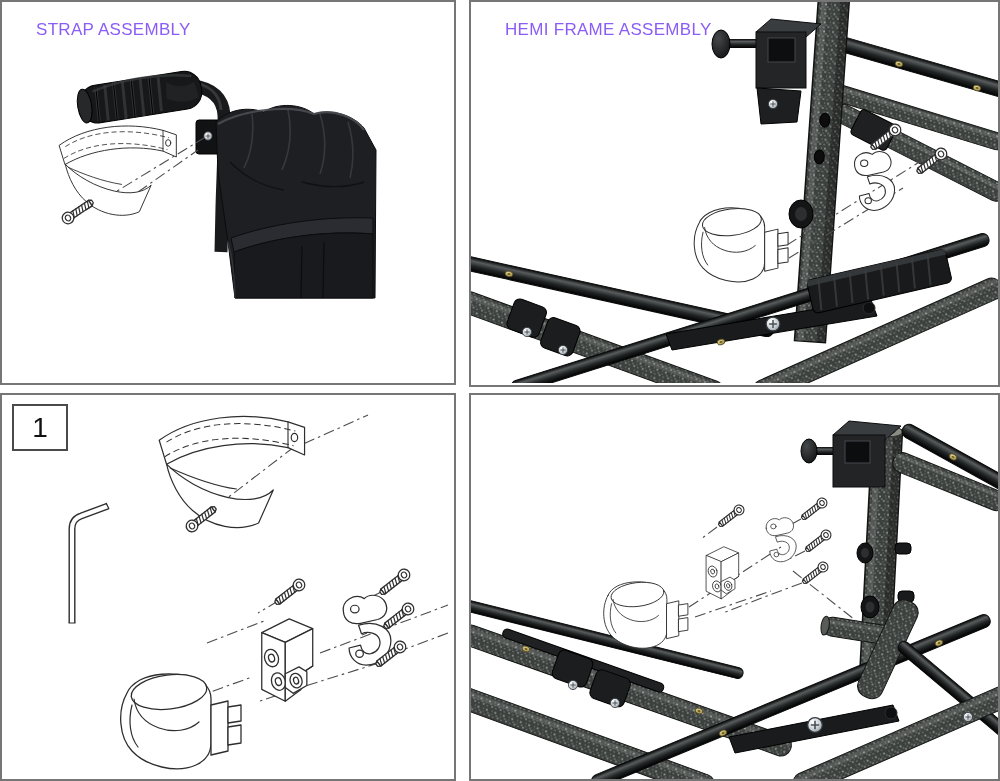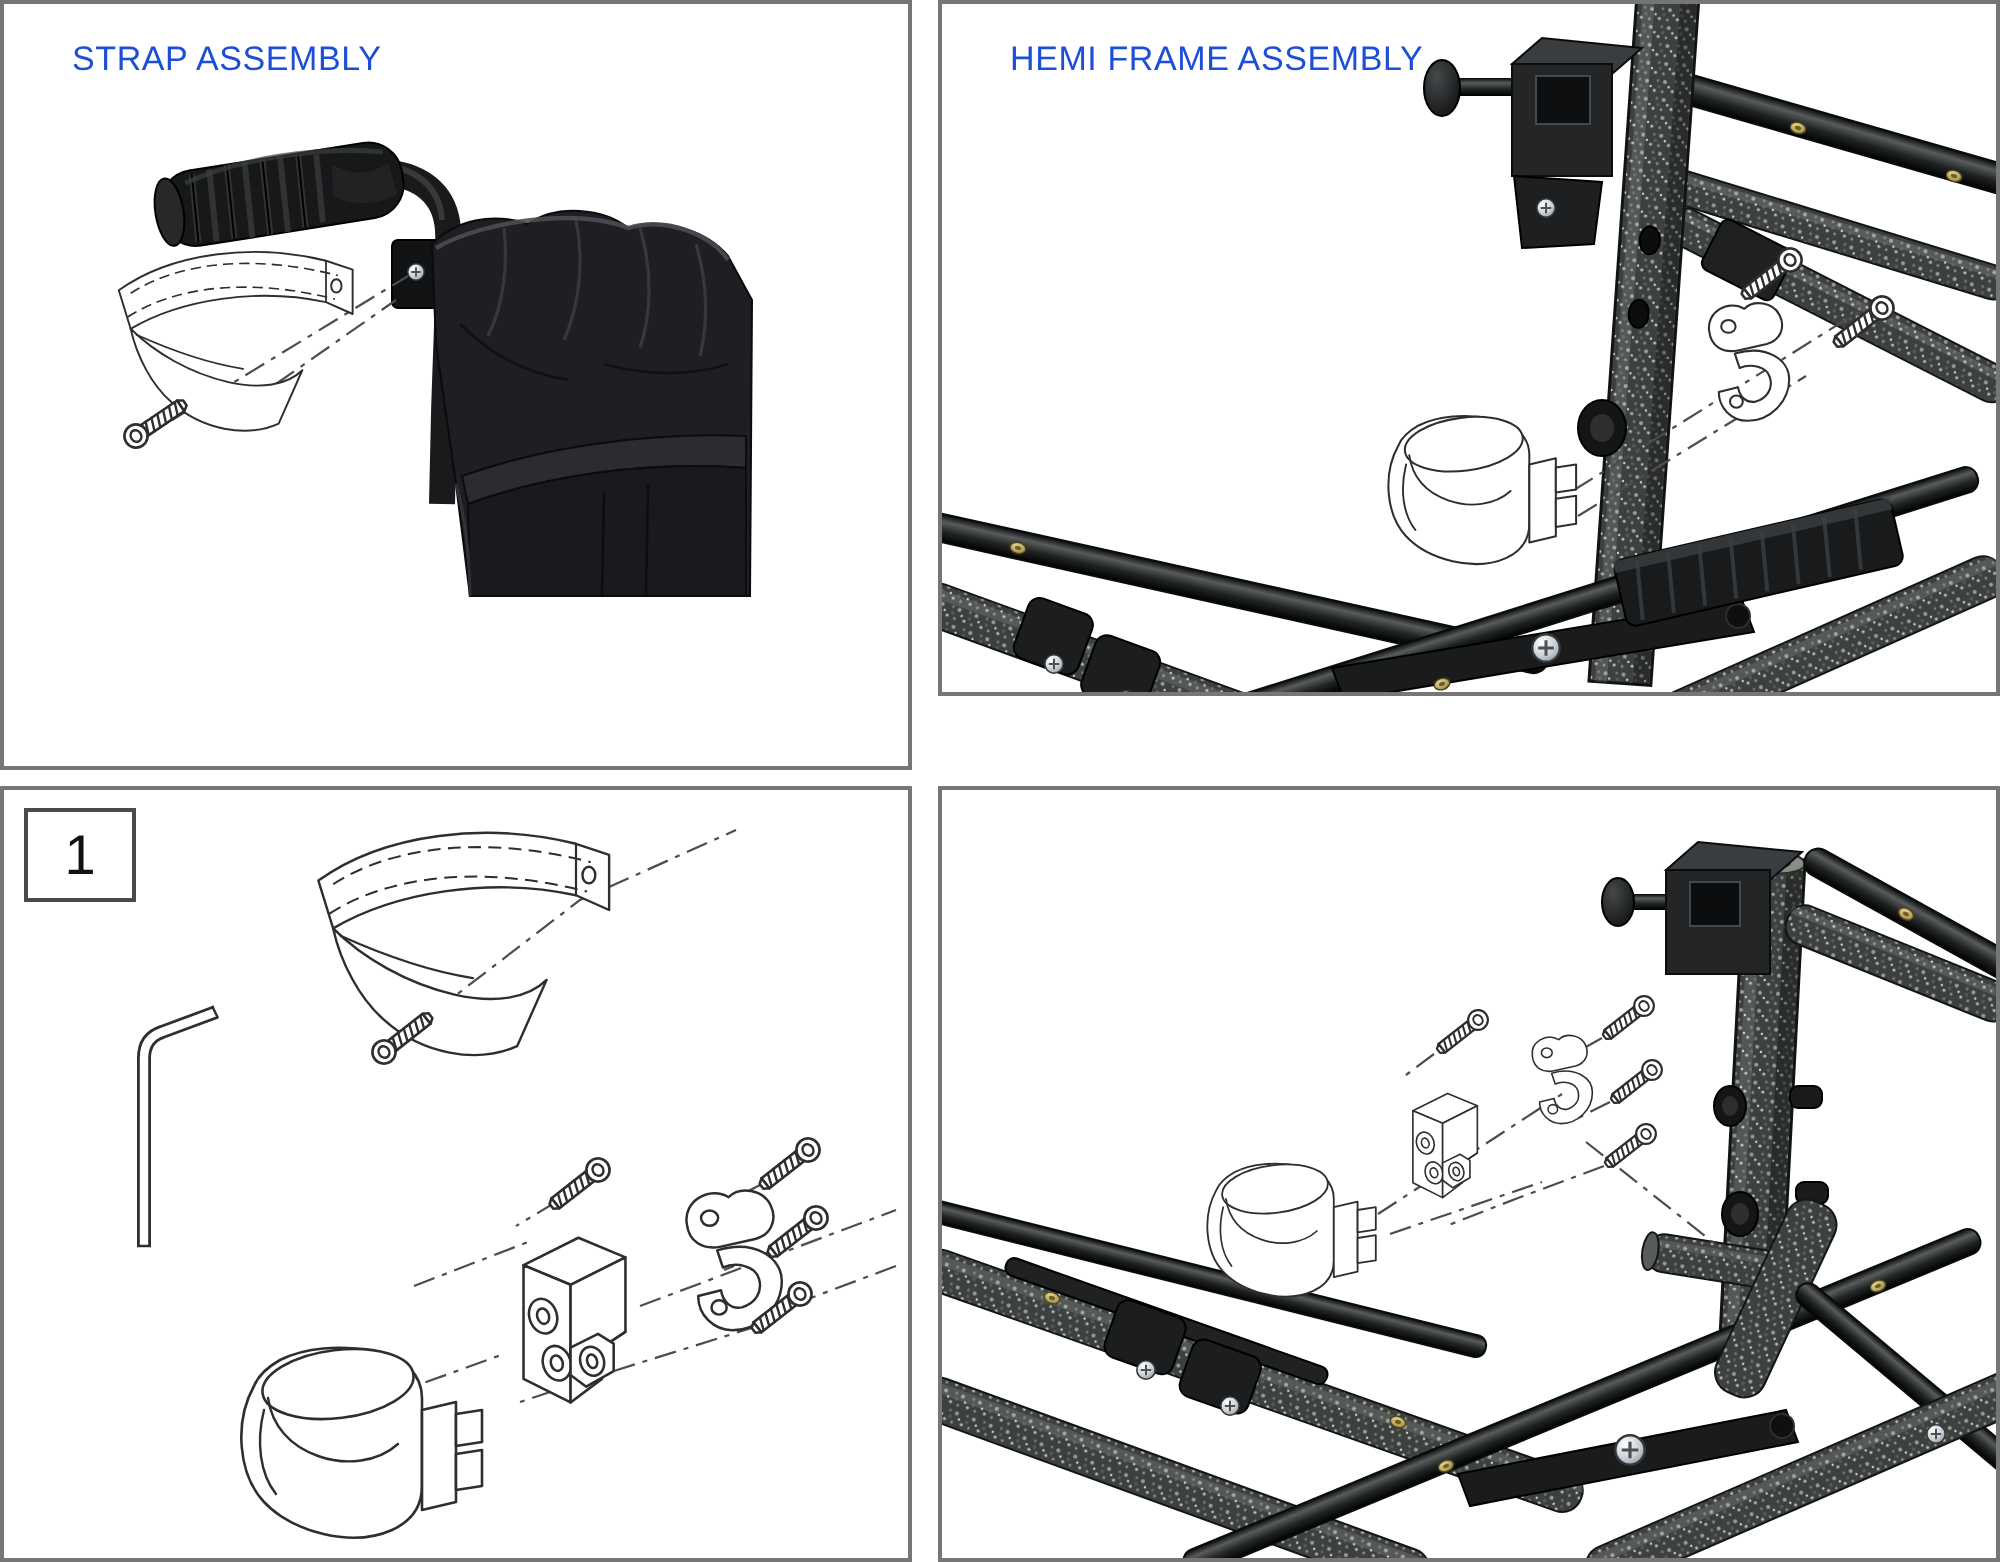--- a/index.html
+++ b/index.html
@@ -1,23 +1,23 @@
 <!DOCTYPE html>
 <html><head>
 <meta charset="utf-8">
 <style>
   html,body{margin:0;padding:0;background:#fff;}
   .page{position:relative;width:1000px;height:781px;background:#fff;
         font-family:"Liberation Sans",sans-serif;overflow:hidden;}
   .panel{position:absolute;background:#fff;border:2px solid #767676;box-sizing:border-box;overflow:hidden;}
   .panel svg{position:absolute;left:0;top:0;}
   .panel-title{position:absolute;left:34px;top:18px;font-size:17px;letter-spacing:.3px;
-               color:#1d4ed8;white-space:nowrap;z-index:5;}
+               color:#8b5cf6;white-space:nowrap;z-index:5;}
   #panel-tl{left:0;top:0;width:456px;height:385px;}
-  #panel-tr{left:469px;top:0;width:531px;height:348px;}
+  #panel-tr{left:469px;top:0;width:531px;height:387px;}
   #panel-bl{left:0;top:393px;width:456px;height:388px;}
   #panel-br{left:469px;top:393px;width:531px;height:388px;}
   .step-box{position:absolute;left:10px;top:9px;width:52px;height:43px;border:2.5px solid #4a4a4a;
             display:flex;align-items:center;justify-content:center;font-size:28px;color:#111;z-index:5;}
   .la{fill:#fff;stroke:#2e2e2e;stroke-width:1.3;stroke-linejoin:round;stroke-linecap:round;}
   .ln{fill:none;stroke:#2e2e2e;stroke-width:1.2;stroke-linejoin:round;stroke-linecap:round;}
   .st{fill:none;stroke:#2e2e2e;stroke-width:1.1;stroke-dasharray:7 4;}
   .dd{fill:none;stroke:#4d4d4d;stroke-width:1.1;stroke-dasharray:11 4 2.5 4;}
 </style>
 </head>

